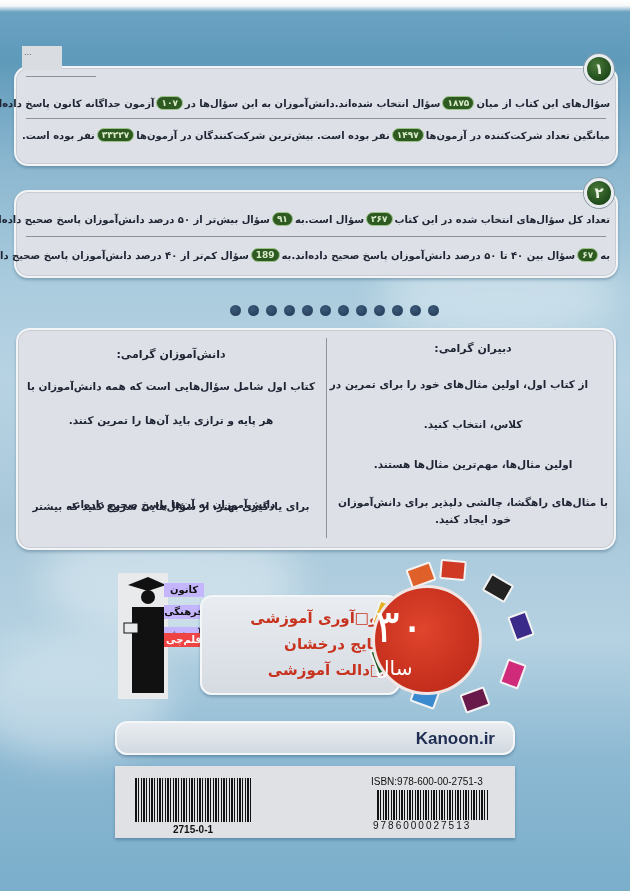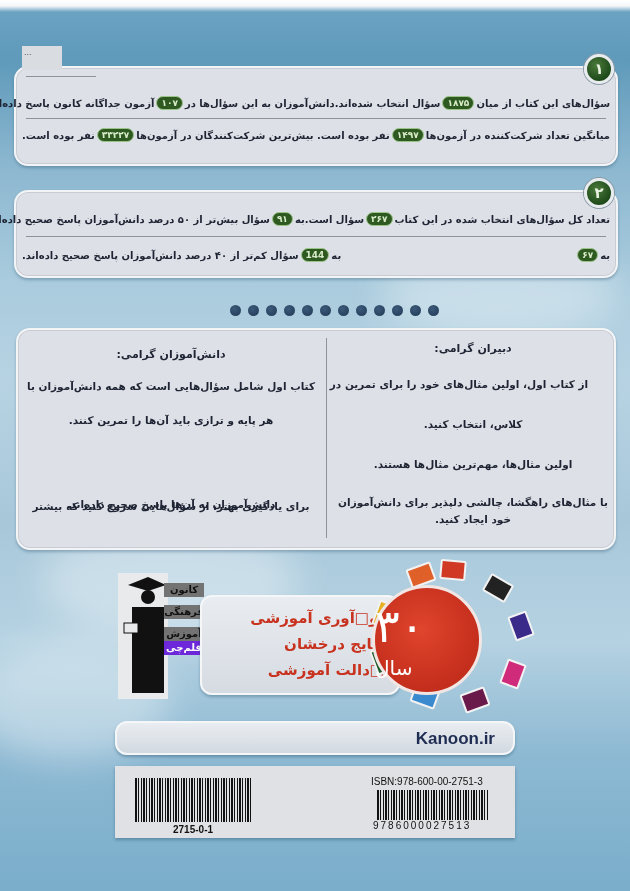--- a/index.html
+++ b/index.html
@@ -63,21 +63,21 @@
     position: absolute; left: 115px; top: 721px; width: 400px; height: 34px;
     background: linear-gradient(180deg, #e9edf1, #d3d9e1);
     border: 2px solid #f4f6f8; border-radius: 12px;
     box-shadow: 0 2px 3px rgba(40,80,110,0.4);
   }
   .url { position: absolute; top: 6px; font-family: "Liberation Sans", sans-serif; font-weight: bold; font-size: 17px; color: #1f2d52; }
   .barcode-box { position: absolute; left: 115px; top: 766px; width: 400px; height: 72px; background: #dfe1e4; box-shadow: 0 2px 3px rgba(40,80,110,0.4); }
   .bars { position: absolute; background: repeating-linear-gradient(90deg, #111 0 2px, #dfe1e4 2px 3px, #111 3px 4px, #dfe1e4 4px 6px, #111 6px 7px, #dfe1e4 7px 8px); }
   .bc-text { position: absolute; font-family: "Liberation Sans", sans-serif; font-size: 10px; color: #111; white-space: nowrap; }
   .logo-box { position: absolute; left: 118px; top: 573px; width: 82px; height: 126px; }
-  .logo-label { position: absolute; left: 46px; width: 40px; font-size: 10px; font-weight: bold; color: #111; direction: rtl; text-align: center; background: #737373; line-height: 14px; }
+  .logo-label { position: absolute; left: 46px; width: 40px; font-size: 10px; font-weight: bold; color: #111; direction: rtl; text-align: center; background: #c4b5fd; line-height: 14px; }
   .red-circle {
     position: absolute; left: 372px; top: 585px; width: 110px; height: 110px; border-radius: 50%;
     background: radial-gradient(circle at 45% 40%, #e0452d, #c42e1c 70%);
     border: 3px solid #f1e6e3;
     color: #fff; text-align: left; font-weight: normal;
   }
   .book { position: absolute; width: 26px; height: 20px; border-radius: 2px; border: 2px solid #f2f2f2; transform-origin: center; }
 </style>
 </head>
 <body>
@@ -130,24 +130,25 @@
       <span>به</span>
       <span class="badge">۹۱</span>
       <span>سؤال بیش‌تر از ۵۰ درصد دانش‌آموزان پاسخ صحیح داده‌اند.</span>
     </span>
   </div>
   <div class="sep" style="left:10px;right:10px;top:44px;"></div>
   <div class="row" style="top:56px;">
     <span class="cell">
       <span>به</span>
       <span class="badge">۶۷</span>
+      <span>سؤال بین ۴۰ تا ۵۰ درصد دانش‌آموزان پاسخ صحیح داده‌اند.</span>
     </span>
     <span class="cell">
       <span>به</span>
-      <span class="badge">144</span>
+      <span class="badge">189</span>
       <span>سؤال کم‌تر از ۴۰ درصد دانش‌آموزان پاسخ صحیح داده‌اند.</span>
     </span>
   </div>
 </div>
 
 <div class="dots">
   <span class="dot"></span>
     <span class="dot"></span>
   <span class="dot"></span>
     <span class="dot"></span>
@@ -187,21 +188,21 @@
     <rect x="0" y="0" width="50" height="126" fill="#e8eaec"></rect>
     <polygon points="10,12 30,4 48,12 30,18" fill="#111"></polygon>
     <circle cx="30" cy="24" r="7" fill="#111"></circle>
     <path d="M14 34 L46 34 L46 120 L14 120 Z" fill="#111"></path>
     <rect x="24" y="34" width="26" height="6" fill="#111"></rect>
     <rect x="6" y="50" width="14" height="10" fill="#e8eaec" stroke="#111"></rect>
   </svg>
   <div class="logo-label" style="top:10px;">کانون</div>
   <div class="logo-label" style="top:32px;">فرهنگی</div>
   <div class="logo-label" style="top:54px;">آموزش</div>
-  <div class="logo-label" style="top:68px;background:#6d28d9;color:#fff;">قلم‌چی</div>
+  <div class="logo-label" style="top:60px;background:#ef4444;color:#fff;">قلم‌چی</div>
 </div>
 
 <div class="slogan-box">
   <div class="slogan" style="top:12px;">نو□آوری آموزشی</div>
   <div class="slogan" style="top:38px;">نتایج درخشان</div>
   <div class="slogan" style="top:64px;">□دالت آموزشی</div>
 </div>
 
 <div>
   <div class="book" style="left:408px;top:565px;background:#e0602a;transform:rotate(-20deg);"></div>

